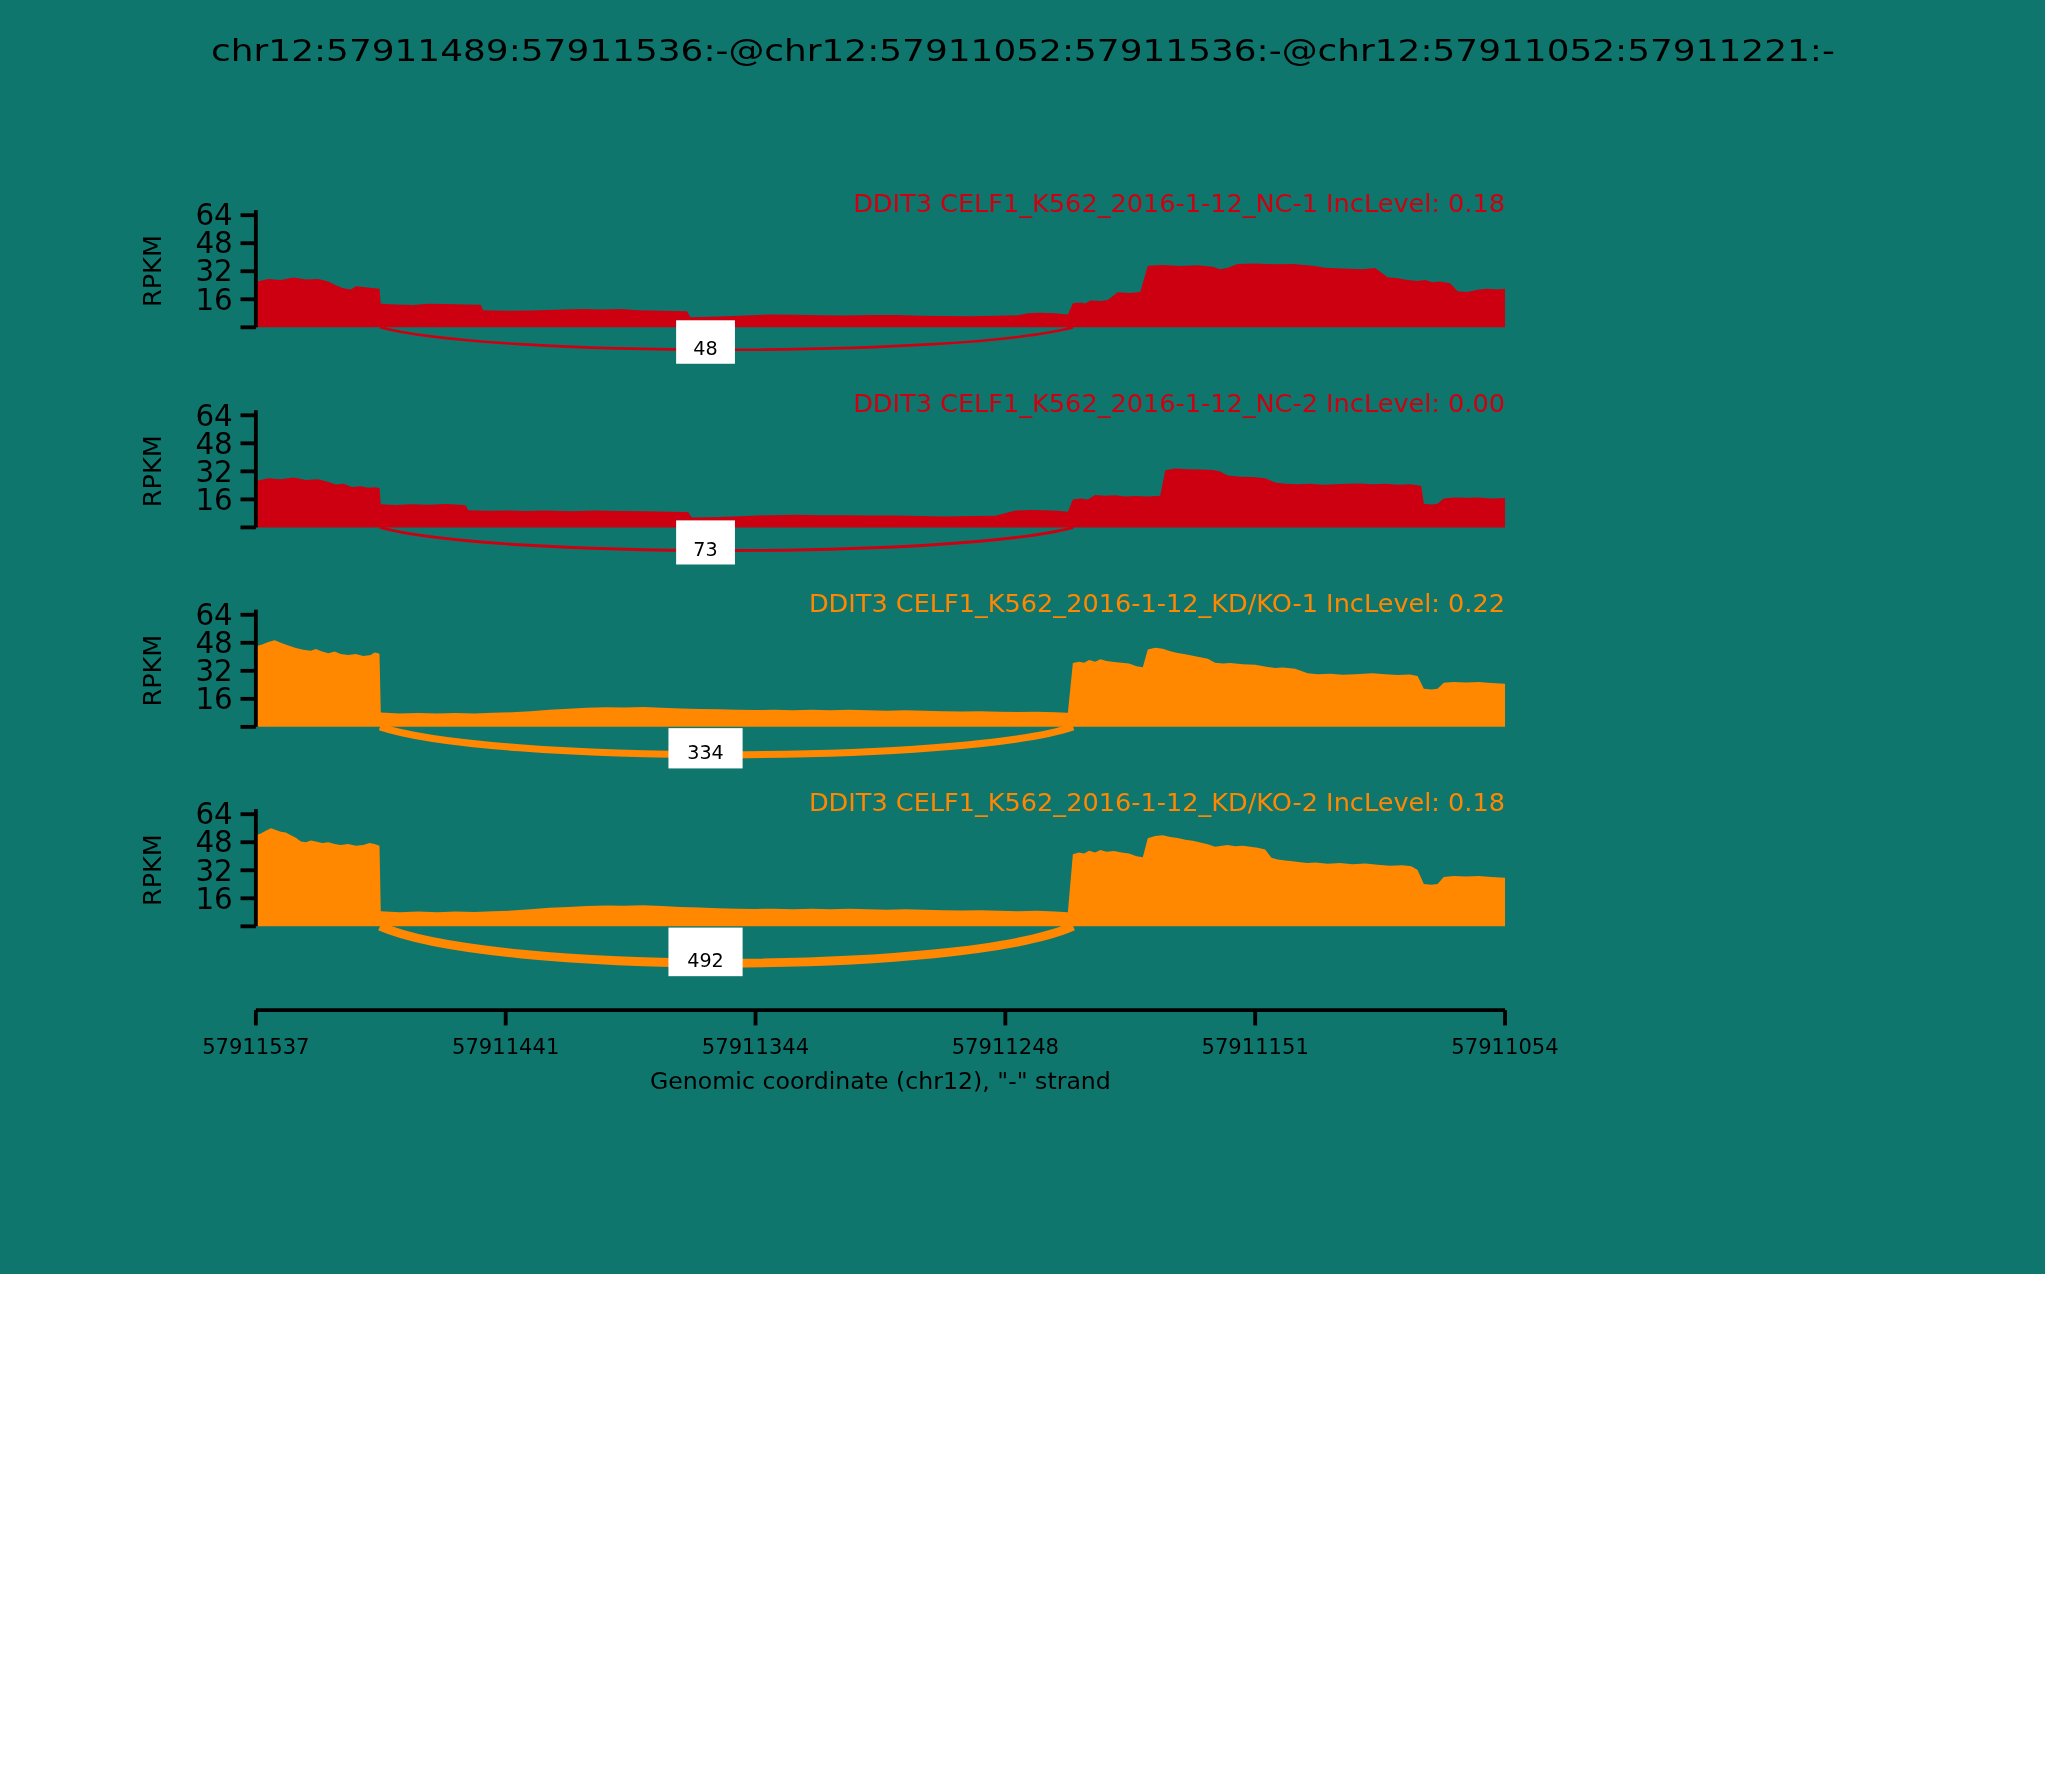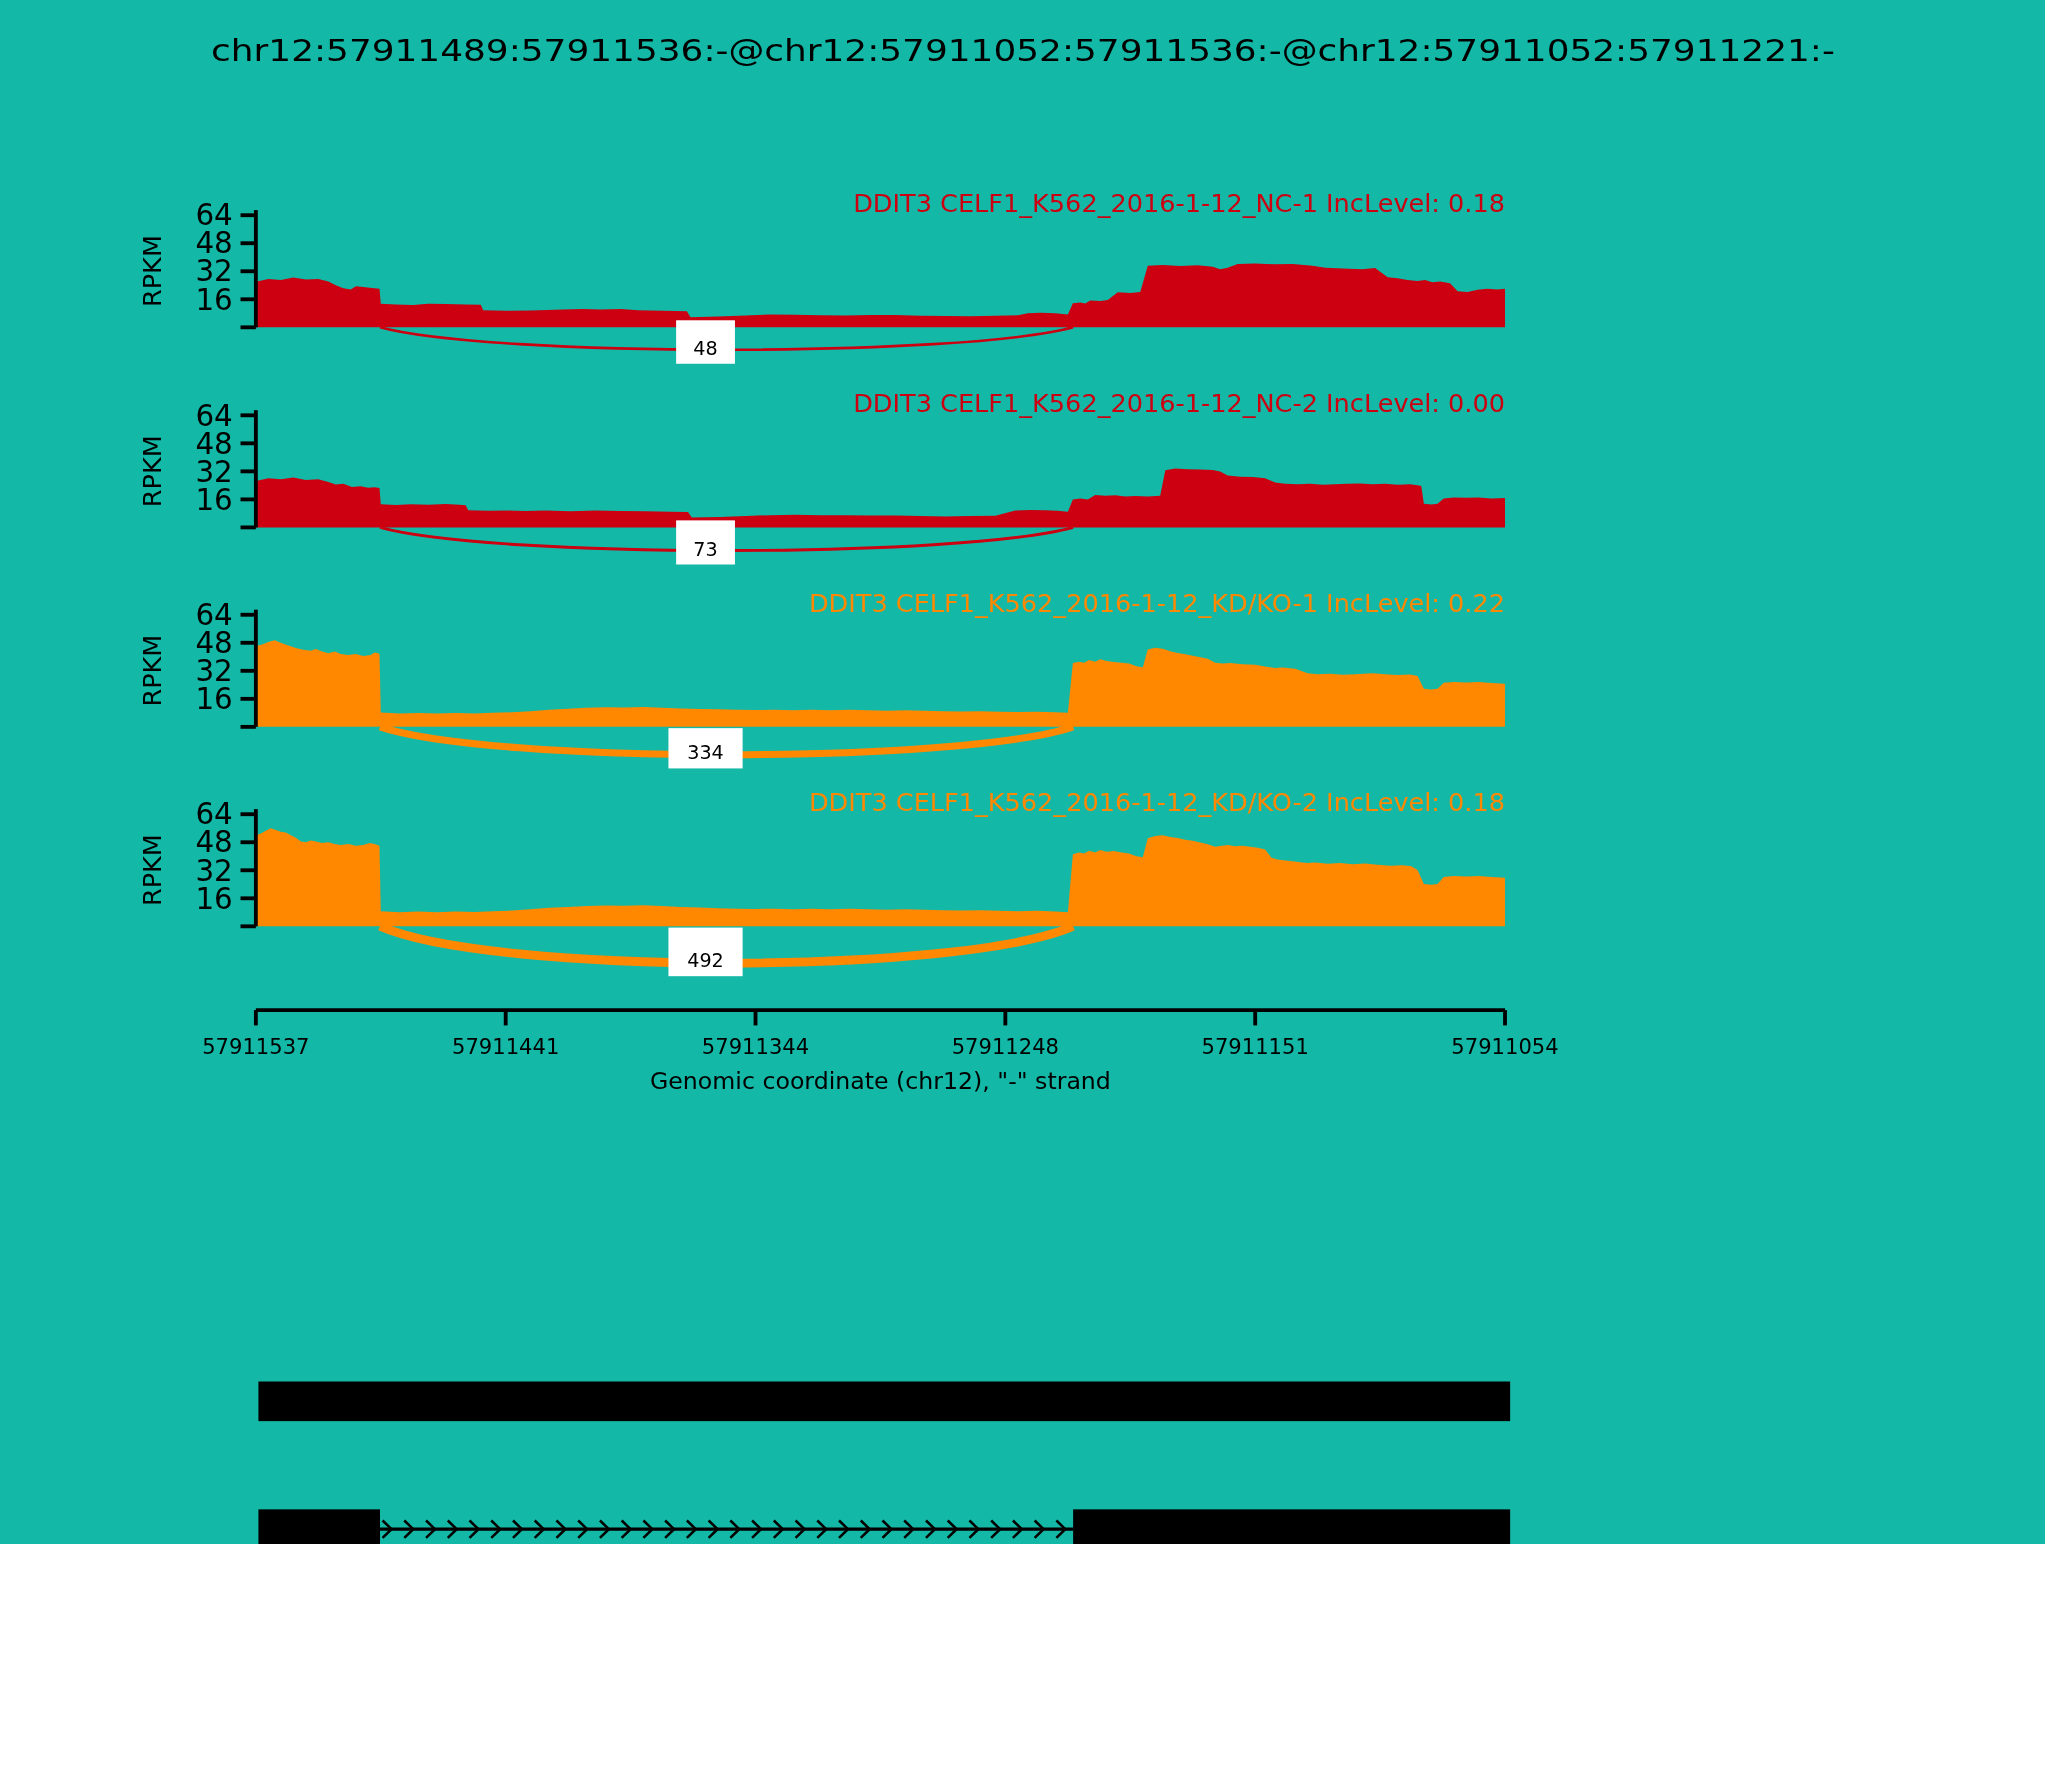--- a/index.html
+++ b/index.html
@@ -1,16 +1,16 @@
 <!DOCTYPE html>
 <html style="font-size:10.2px"><head>
 <meta charset="utf-8">
 <style>
   html,body{margin:0;padding:0;background:#ffffff;}
-  .page{position:relative;width:2046px;height:1544px;background:#14b8a6;overflow:hidden;
+  .page{position:relative;width:2046px;height:1274px;background:#0f766e;overflow:hidden;
         font-family:"DejaVu Sans",sans-serif;}
   .page svg{position:absolute;left:0;top:0;}
   text{font-family:"DejaVu Sans",sans-serif;}
 </style>
 </head>
 <body>
 
 <div class="page">
   <svg id="fig" width="2046" height="1790" viewBox="0 0 1600 1400" xmlns="http://www.w3.org/2000/svg">
       <text x="800" y="48" text-anchor="middle" font-size="24" fill="#000000" textLength="1270" lengthAdjust="spacingAndGlyphs">chr12:57911489:57911536:-@chr12:57911052:57911536:-@chr12:57911052:57911221:-</text>

